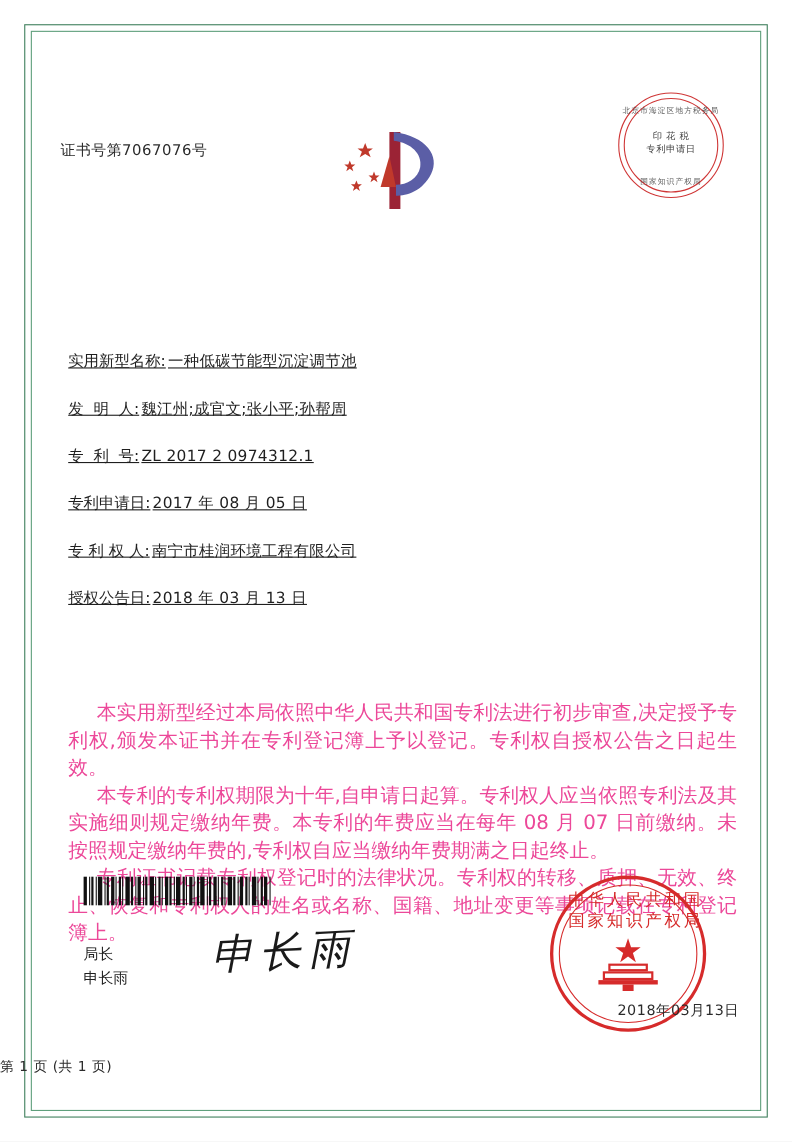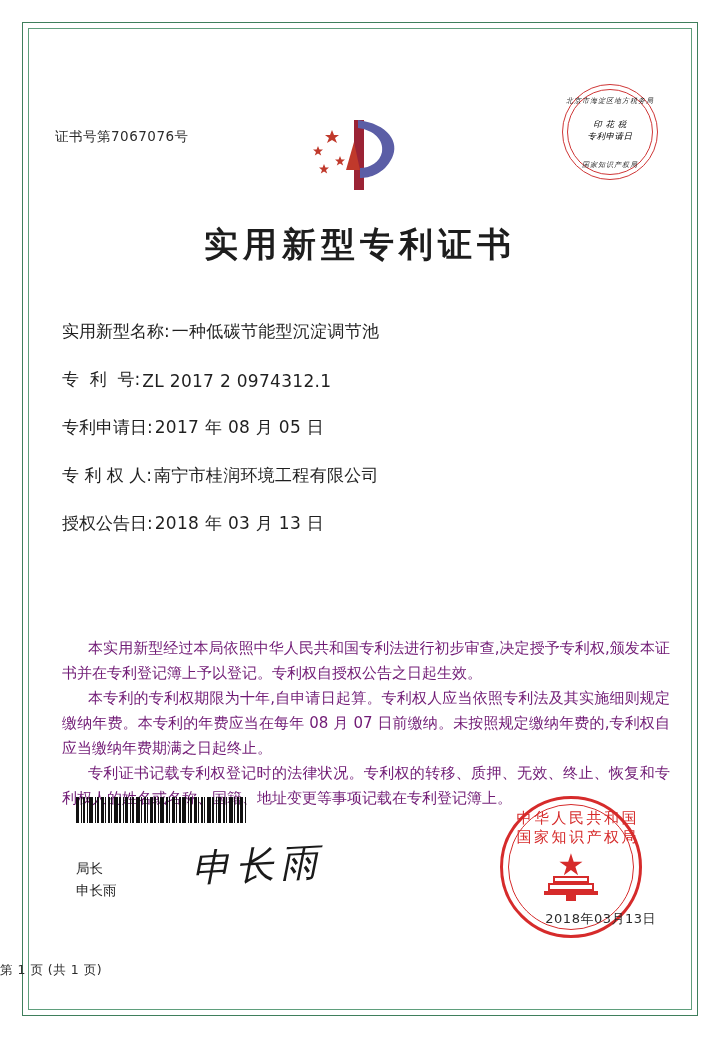--- a/index.html
+++ b/index.html
@@ -66,23 +66,22 @@
 
   
   .tax-stamp {
     position: absolute;
     right: 62px;
     top: 84px;
     width: 96px;
     height: 96px;
     border: 1.6px solid #cf3636;
     border-radius: 50%;
-    color: #000000;
+    color: #404040;
     box-sizing: border-box;
-    font-style: italic;
   }
   .tax-stamp .ring {
     position: absolute;
     left: 4px; top: 4px; right: 4px; bottom: 4px;
     border: 0.8px solid #cf3636;
     border-radius: 50%;
   }
   .tax-stamp .arc-top,
   .tax-stamp .arc-bottom {
     position: absolute;
@@ -120,43 +119,44 @@
 
   
   .fields {
     position: absolute;
     left: 62px;
     top: 320px;
     right: 60px;
   }
   .field-row {
     display: flex;
-    align-items: flex-end;
+    align-items: center;
     margin-bottom: 25px;
-    font-size: 17px;
+    font-size: 14px;
     color: #1f1f1f;
+    text-decoration: underline;
   }
   .field-label {
     white-space: pre;
     flex: 0 0 auto;
   }
   .field-value {
     margin-left: 2px;
     letter-spacing: 0.3px;
   }
 
   
   .body-text {
     position: absolute;
     left: 62px;
     right: 50px;
     top: 636px;
-    font-size: 15px;
+    font-size: 18px;
     line-height: 25px;
-    color: #701a75;
+    color: #ec4899;
     text-align: justify;
   }
   .body-text p {
     margin: 0;
     text-indent: 26px;
   }
 
   
   .barcode {
     position: absolute;
@@ -232,21 +232,21 @@
   .seal .seal-gate {
     position: absolute;
     left: 50%;
     top: 50%;
     transform: translate(-50%, 4px);
     width: 62px;
     height: 30px;
   }
   .seal-date {
     position: absolute;
-    right: 64px;
+    right: 48px;
     top: 910px;
     font-size: 13px;
     color: #2b2b2b;
     letter-spacing: 0.5px;
   }
 
   
   .footer {
     position: absolute;
     left: 0;
@@ -287,26 +287,29 @@
     <div class="tax-stamp">
       <div class="ring"></div>
       <div class="arc-top">北京市海淀区地方税务局</div>
       <div class="mid">
         <div>印 花 税</div>
         <div>专利申请日</div>
       </div>
       <div class="arc-bottom">国家知识产权局</div>
     </div>
 
-    <div class="title">实用新型专利证书</div>
 
     <div class="fields">
       <div class="field-row">
         <span class="field-label">实用新型名称:</span>
         <span class="field-value">一种低碳节能型沉淀调节池</span>
+      </div>
+      <div class="field-row">
+        <span class="field-label">发  明  人:</span>
+        <span class="field-value">魏江州;成官文;张小平;孙帮周</span>
       </div>
       <div class="field-row">
         <span class="field-label">专  利  号:</span>
         <span class="field-value">ZL 2017 2 0974312.1</span>
       </div>
       <div class="field-row">
         <span class="field-label">专利申请日:</span>
         <span class="field-value">2017 年 08 月 05 日</span>
       </div>
       <div class="field-row">

